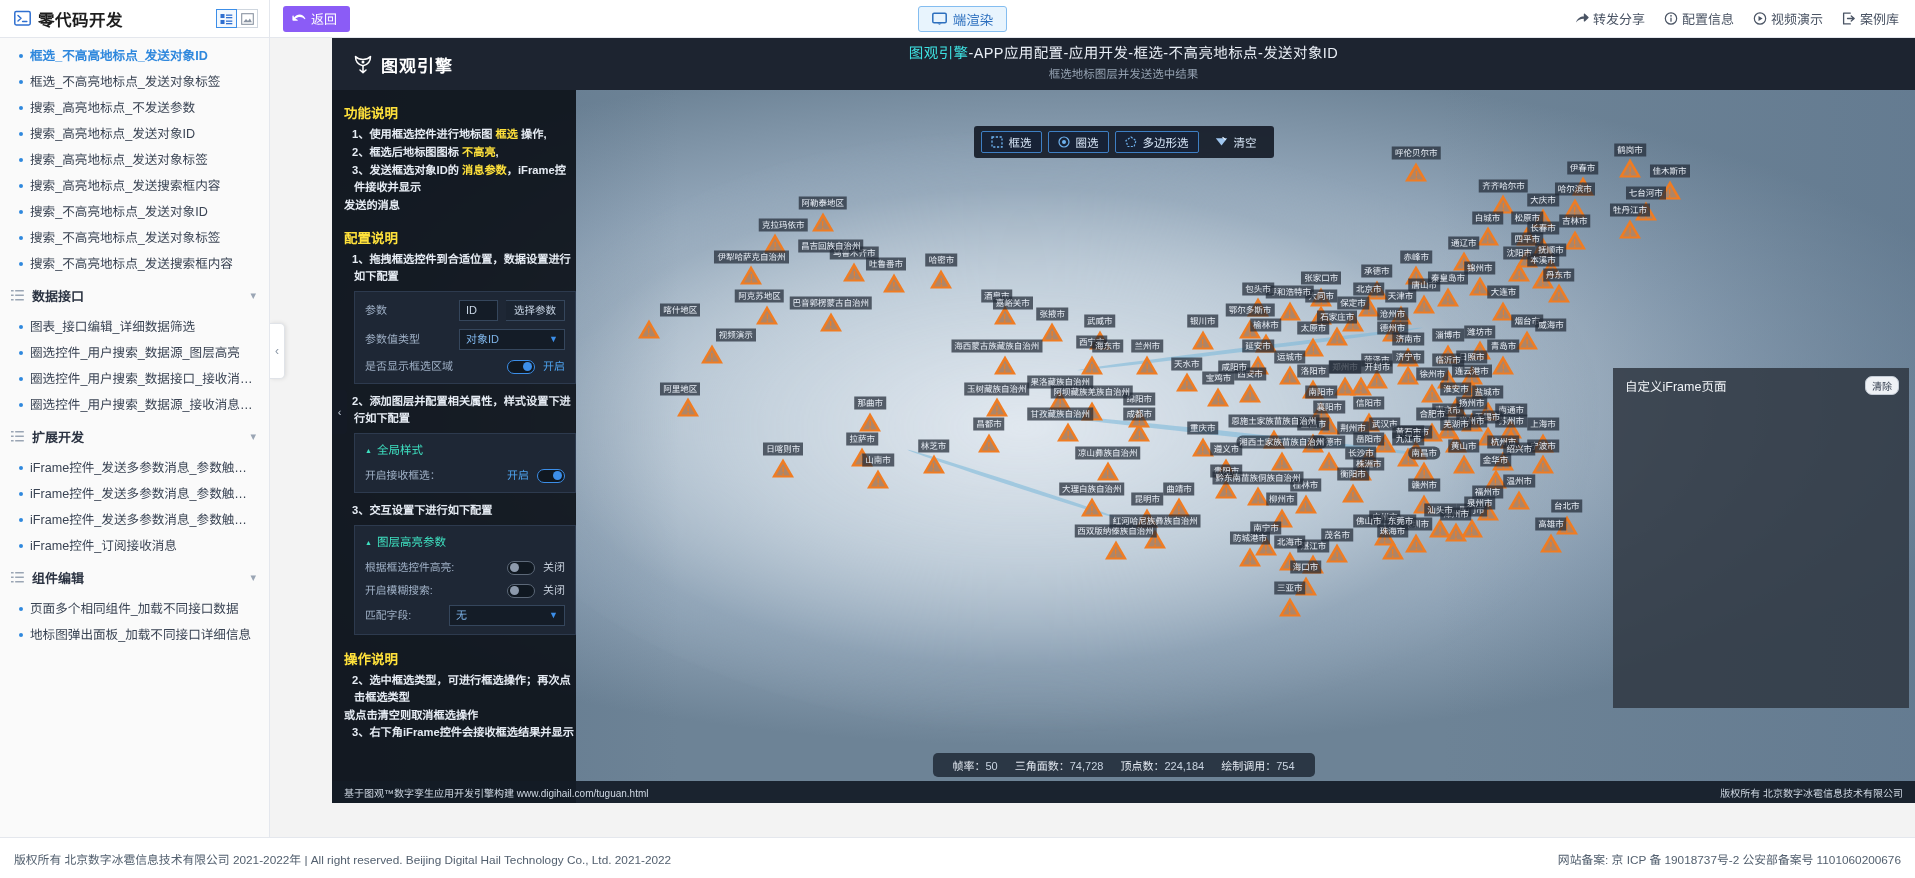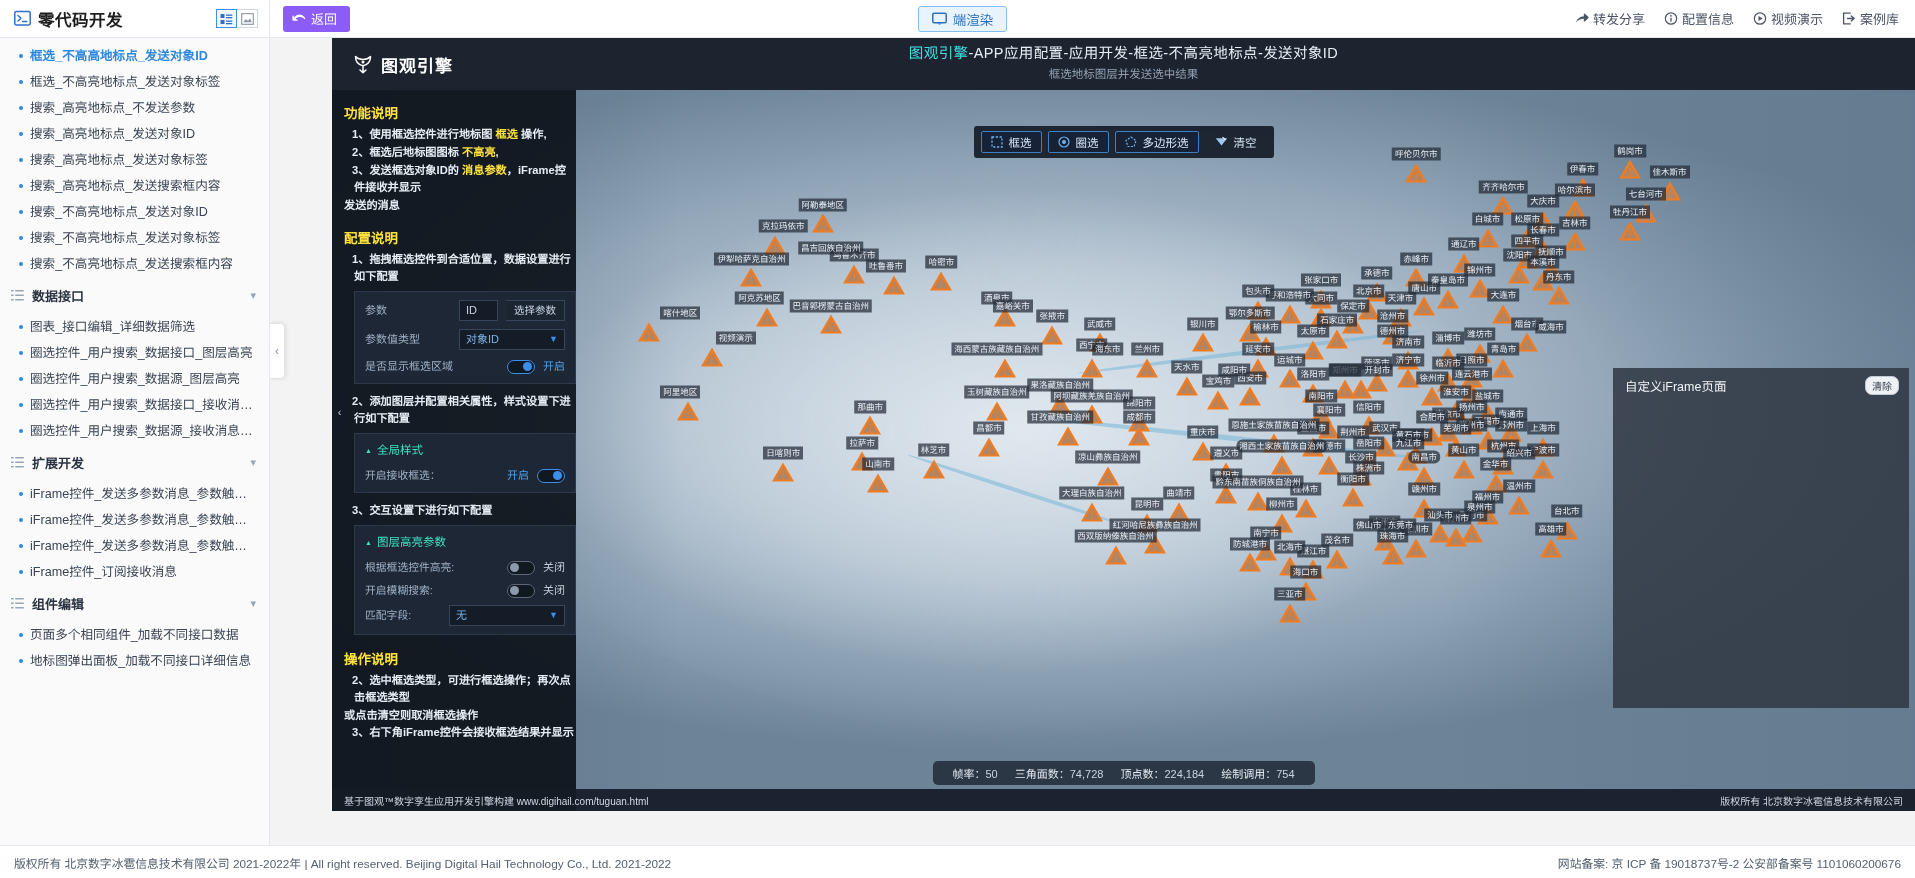--- a/index.html
+++ b/index.html
@@ -331,21 +331,21 @@
   .mlabel {
     position: absolute; transform: translate(-50%,-50%);
     background: rgba(34,43,56,.72);
     color: #e8eef6; font-size: 8.5px;
     padding: 1px 3px; white-space: nowrap;
     pointer-events: none; line-height: 11px;
   }
 
   
   .page-footer {
-    height: 33px; min-height: 33px;
+    height: 41px; min-height: 33px;
     background: #fff; border-top: 1px solid #e4e7ed;
     display: flex; align-items: center; justify-content: space-between;
     padding: 0 14px;
     font-size: 11.8px; color: #53606f;
   }
   .icn { display: inline-flex; align-items: center; }
 </style>
 </head>
 <body>
 
@@ -493,24 +493,20 @@
               <rect x="4.2" y="5.5" width="8.6" height="1.5" fill="#9aa5b4"></rect>
               <rect x="4.2" y="10" width="8.6" height="1.5" fill="#9aa5b4"></rect>
             </svg>
           </span>
           <span class="gname">数据接口</span>
           <span class="chev">▾</span>
         </div>
         <div class="side-leaf">
           <span class="dot"></span>
           <span class="lbl">图表_接口编辑_详细数据筛选</span>
-        </div>
-        <div class="side-leaf">
-          <span class="dot"></span>
-          <span class="lbl">圈选控件_用户搜索_数据接口_图层高亮</span>
         </div>
         <div class="side-leaf">
           <span class="dot"></span>
           <span class="lbl">圈选控件_用户搜索_数据源_图层高亮</span>
         </div>
         <div class="side-leaf">
           <span class="dot"></span>
           <span class="lbl">圈选控件_用户搜索_数据接口_接收消息...</span>
         </div>
         <div class="side-leaf">

